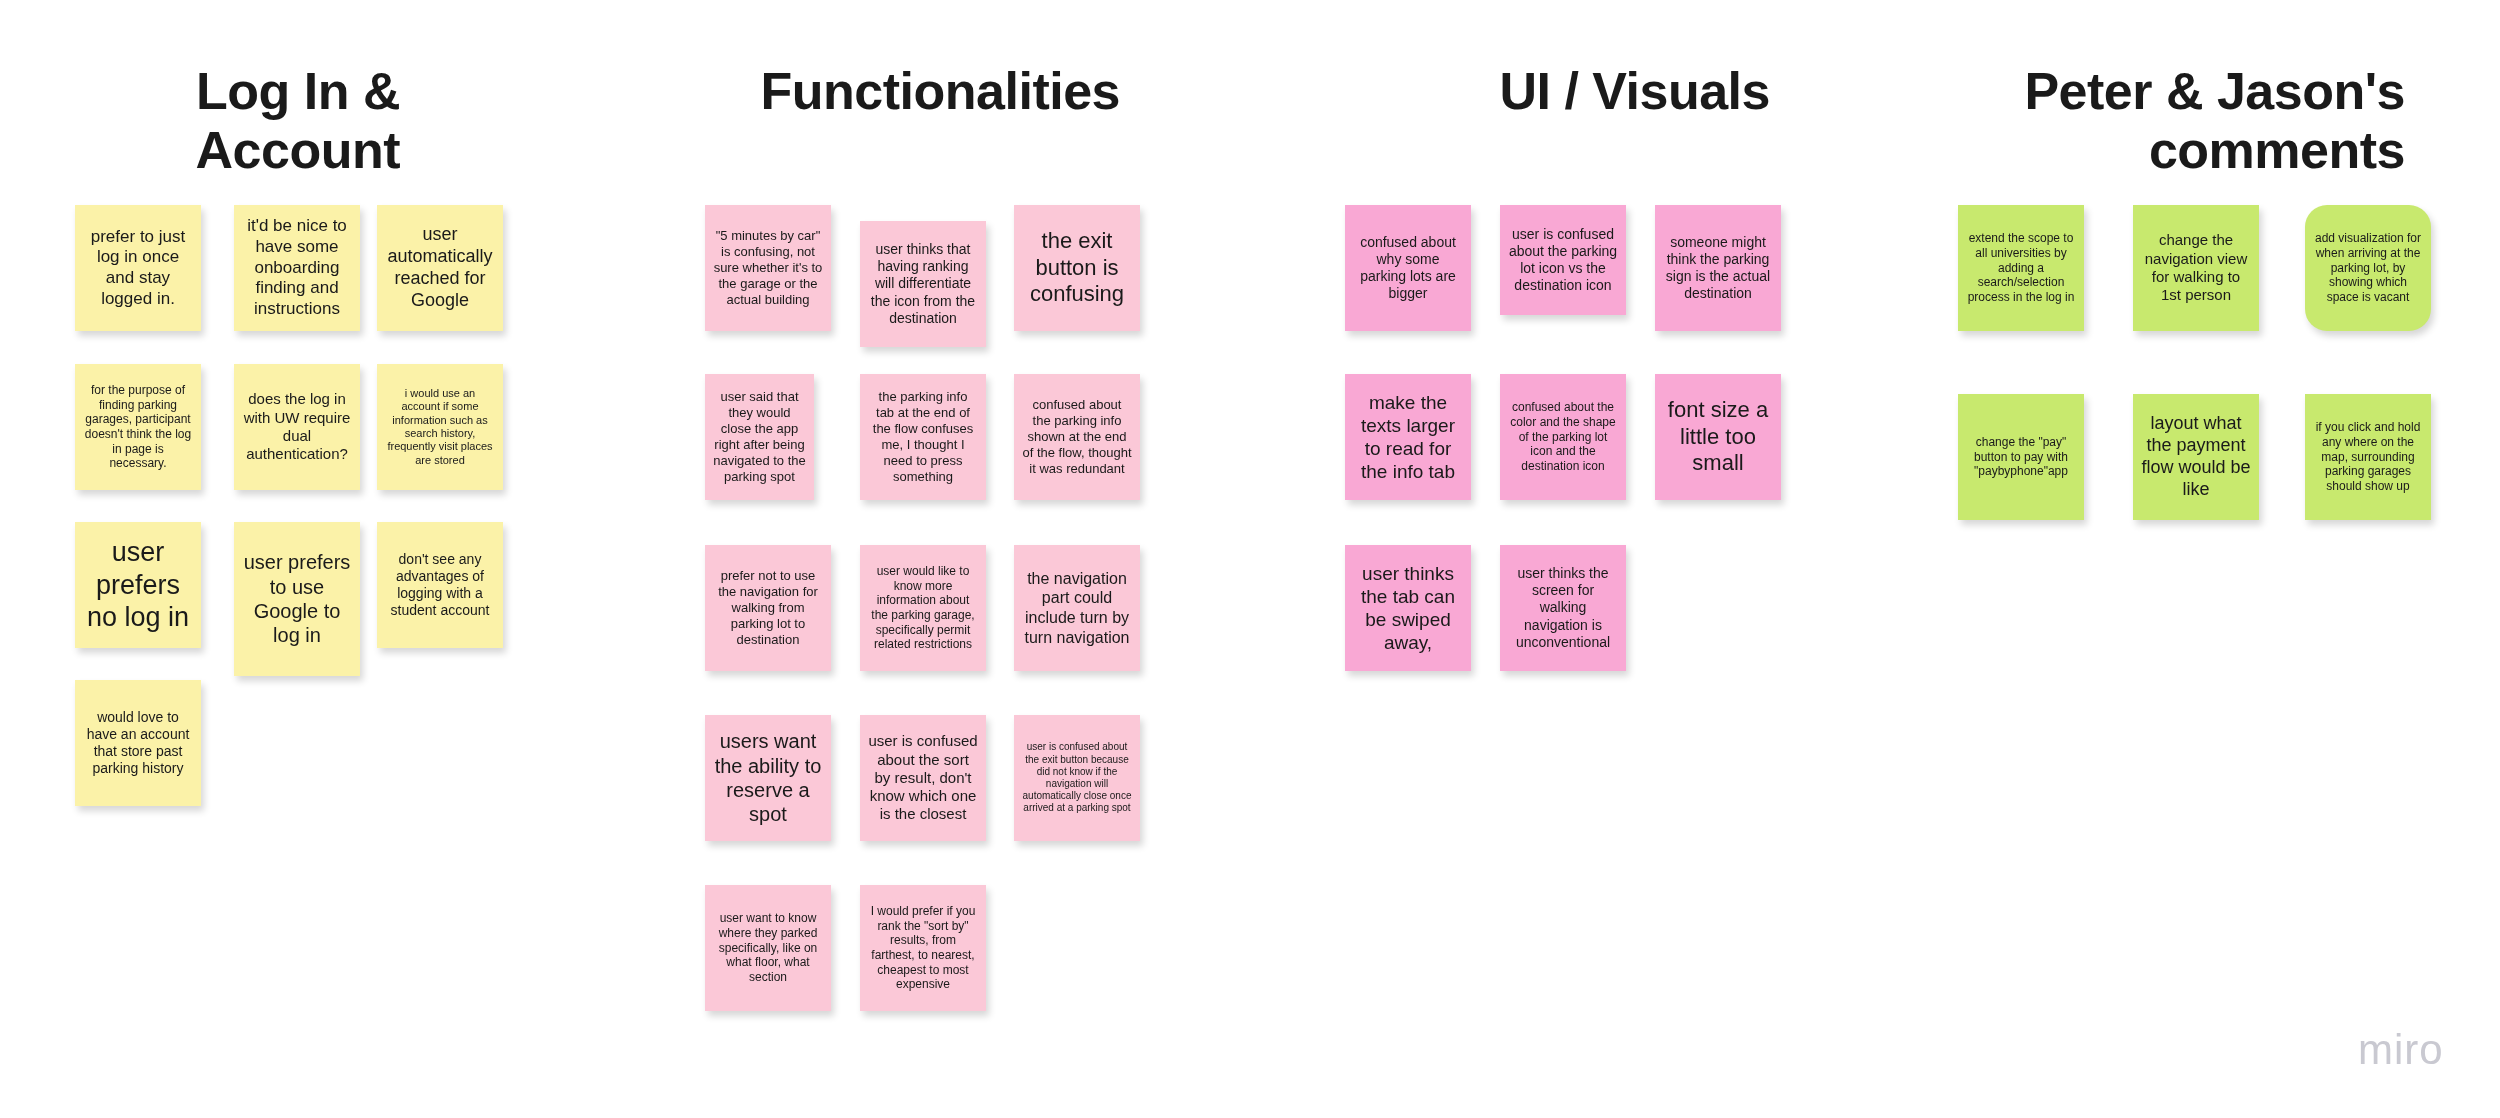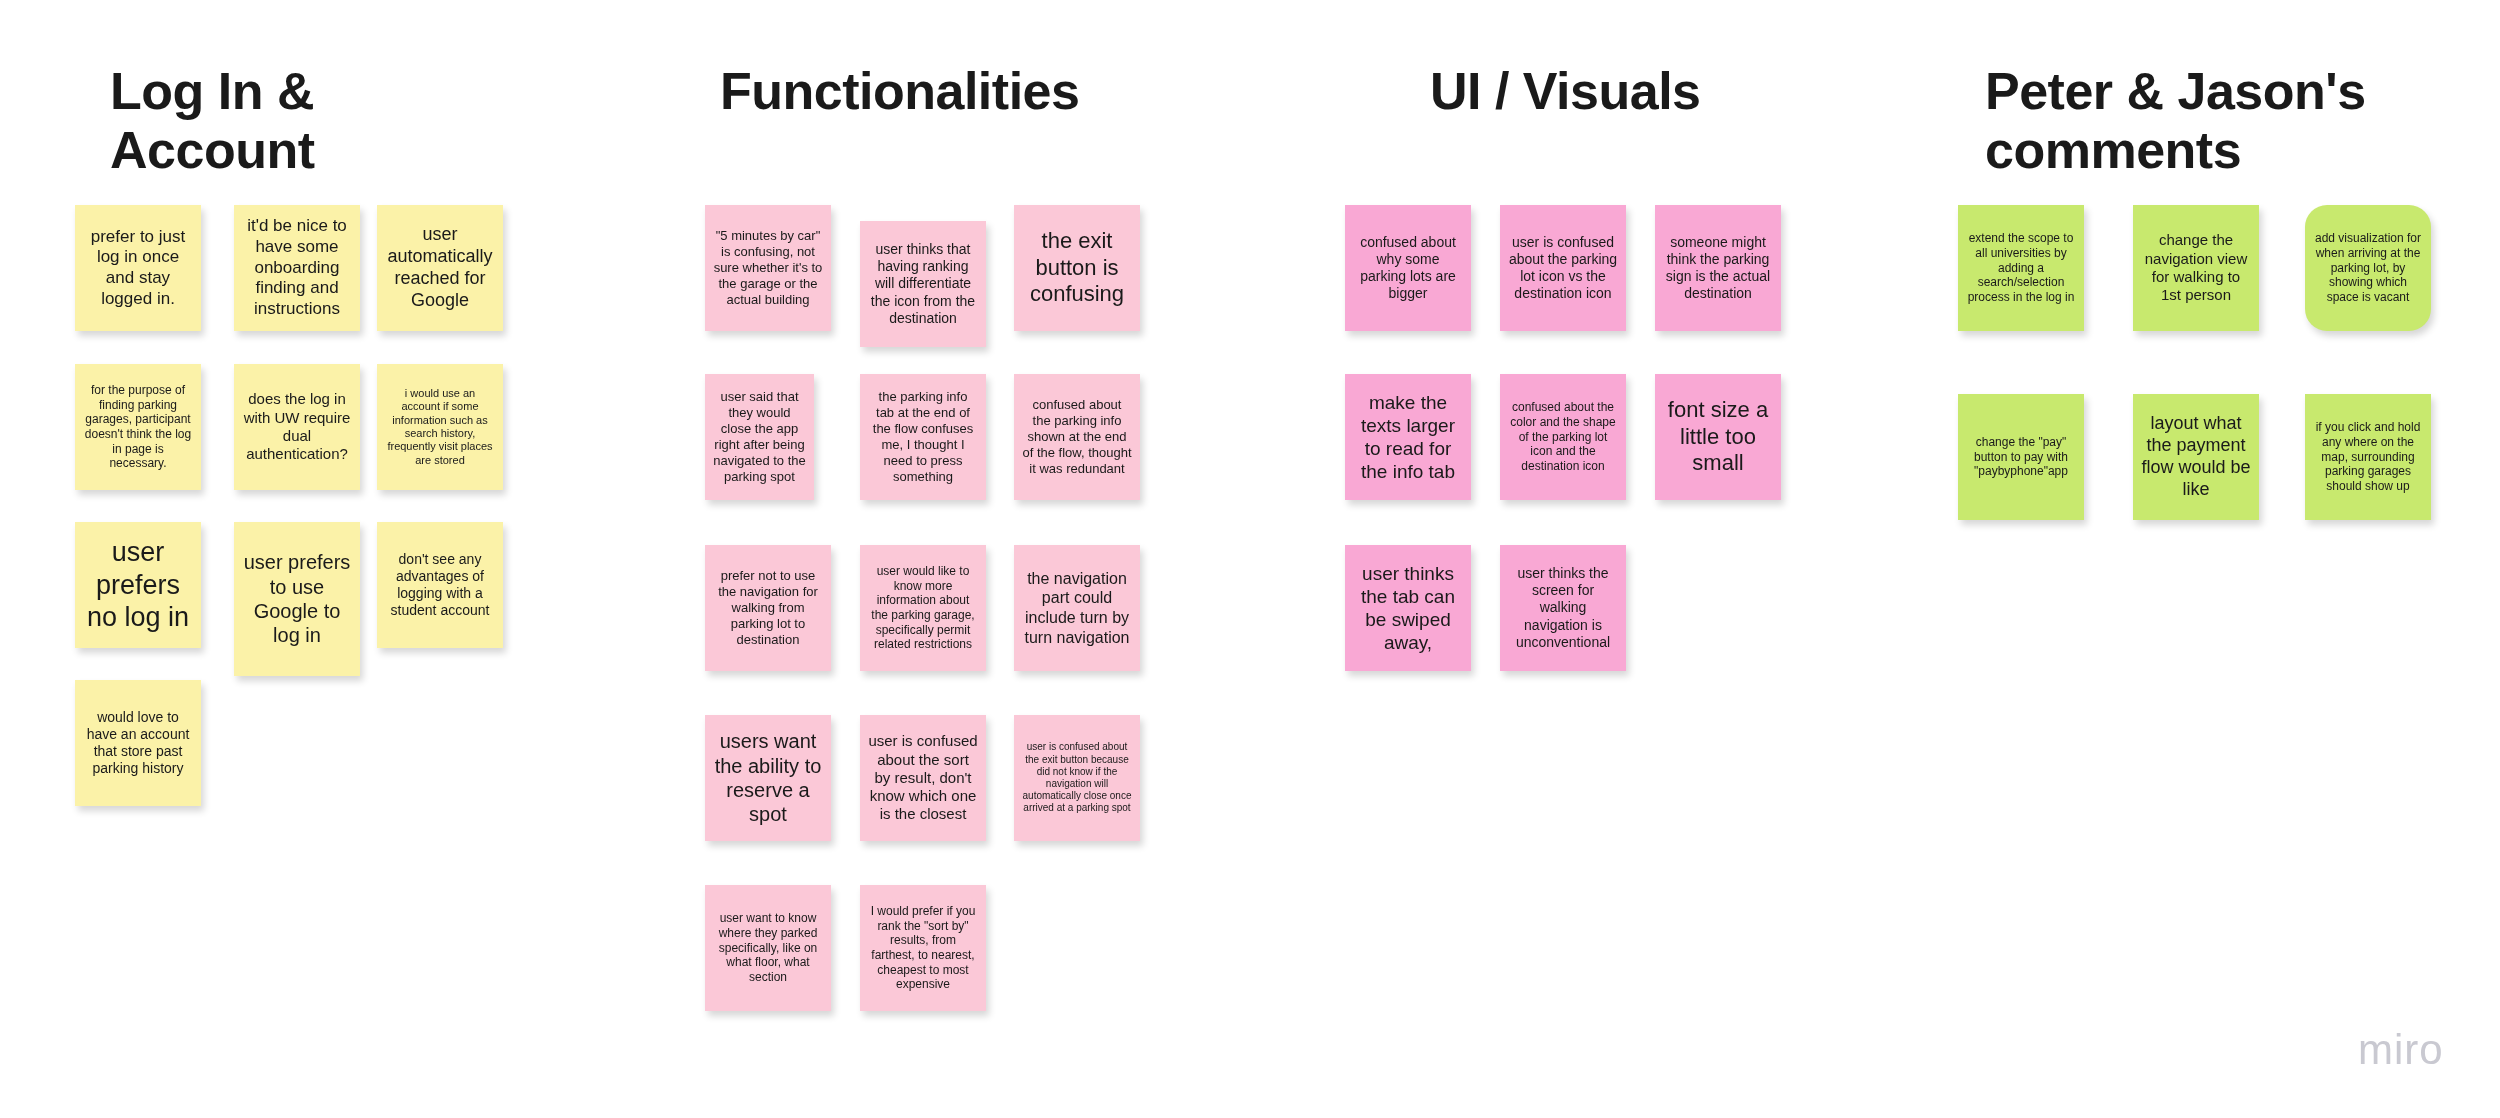--- a/index.html
+++ b/index.html
@@ -14,21 +14,21 @@
     overflow: hidden;
     font-family: "Liberation Sans", sans-serif;
     -webkit-font-smoothing: antialiased;
   }
   .board {
     position: absolute;
     inset: 0;
   }
   .col-title {
     position: absolute;
-    text-align: left;
+    text-align: right;
     font-weight: bold;
     color: #1a1a1a;
     font-size: 52px;
     line-height: 1.14;
     letter-spacing: -0.5px;
     font-family: "Liberation Sans", sans-serif;
   }
   .note {
     position: absolute;
     box-sizing: border-box;
@@ -136,21 +136,21 @@
     <div class="note pink" style="left: 705px; top: 885px; width: 126px; height: 126px; font-size: 12px;">
       <span>user want to know where they parked specifically, like on what floor, what section</span>
     </div>
     <div class="note pink" style="left: 860px; top: 885px; width: 126px; height: 126px; font-size: 12px; justify-content: center;">
       <span>I would prefer if you rank the "sort by" results, from farthest, to nearest, cheapest to most expensive</span>
     </div>
     <div class="col-title" style="left: 1430px; top: 62px; width: 340px;">UI / Visuals</div>
     <div class="note blue" style="left: 1345px; top: 205px; width: 126px; height: 126px; font-size: 14px;">
       <span>confused about why some parking lots are bigger</span>
     </div>
-    <div class="note blue" style="left: 1500px; top: 205px; width: 126px; height: 126px; font-size: 14px;">
+    <div class="note blue" style="left: 1500px; top: 205px; width: 126px; height: 110px; font-size: 14px;">
       <span>user is confused about the parking lot icon vs the destination icon</span>
     </div>
     <div class="note blue" style="left: 1655px; top: 205px; width: 126px; height: 126px; font-size: 14px;">
       <span>someone might think the parking sign is the actual destination</span>
     </div>
     <div class="note blue" style="left: 1345px; top: 374px; width: 126px; height: 126px; font-size: 19px;">
       <span>make the texts larger to read for the info tab</span>
     </div>
     <div class="note blue" style="left: 1500px; top: 374px; width: 126px; height: 126px; font-size: 12px;">
       <span>confused about the color and the shape of the parking lot icon and the destination icon</span>

